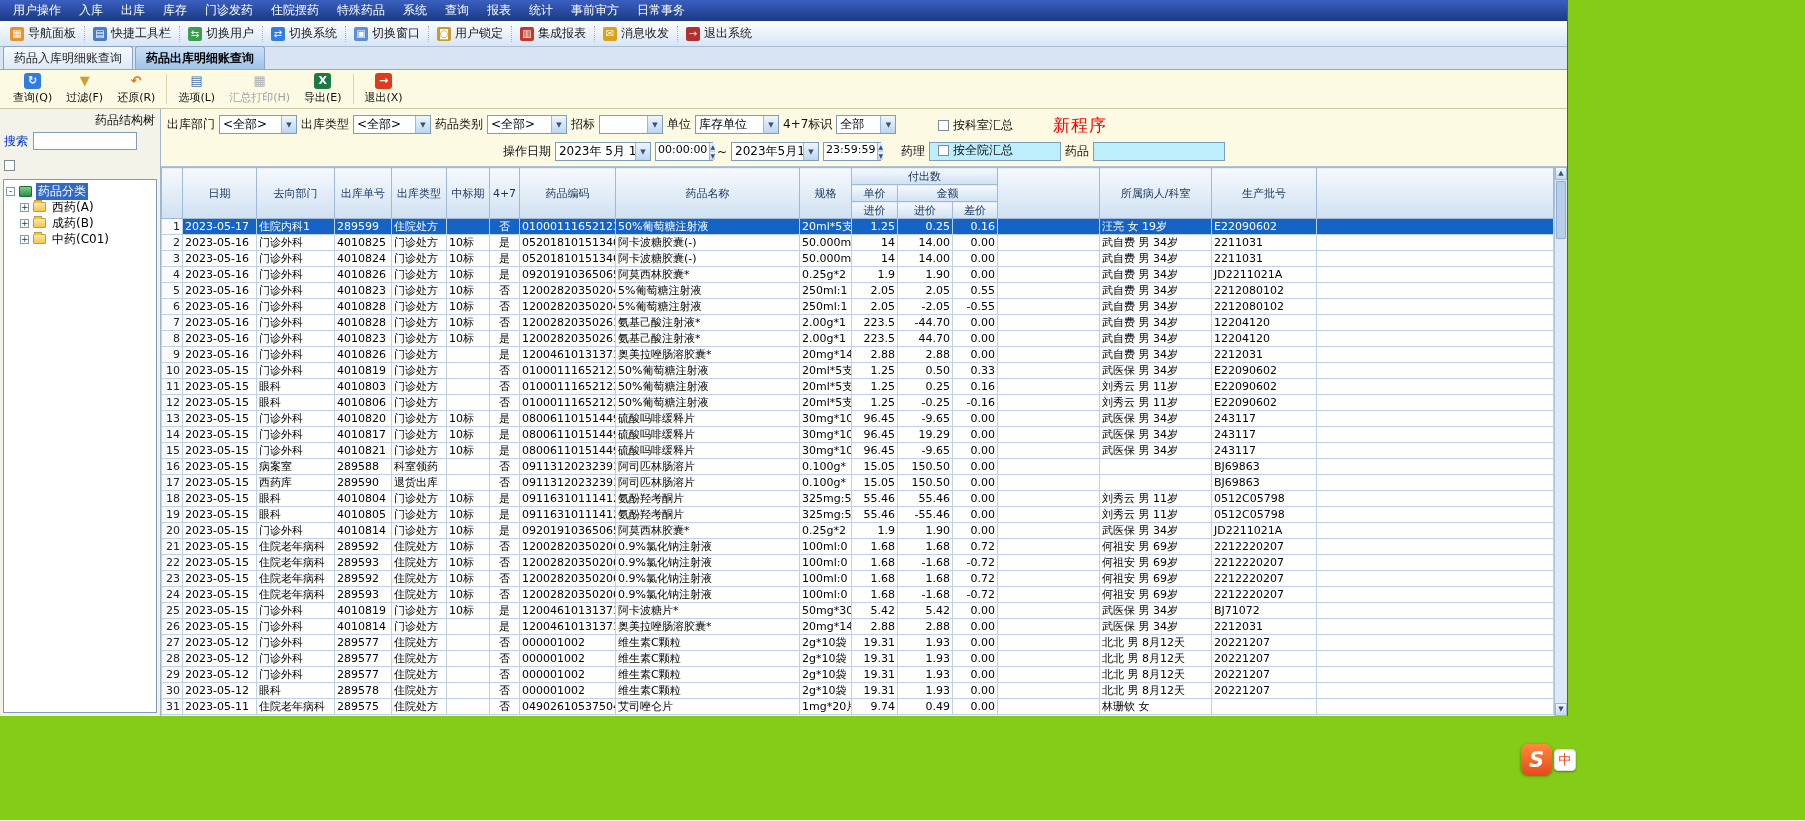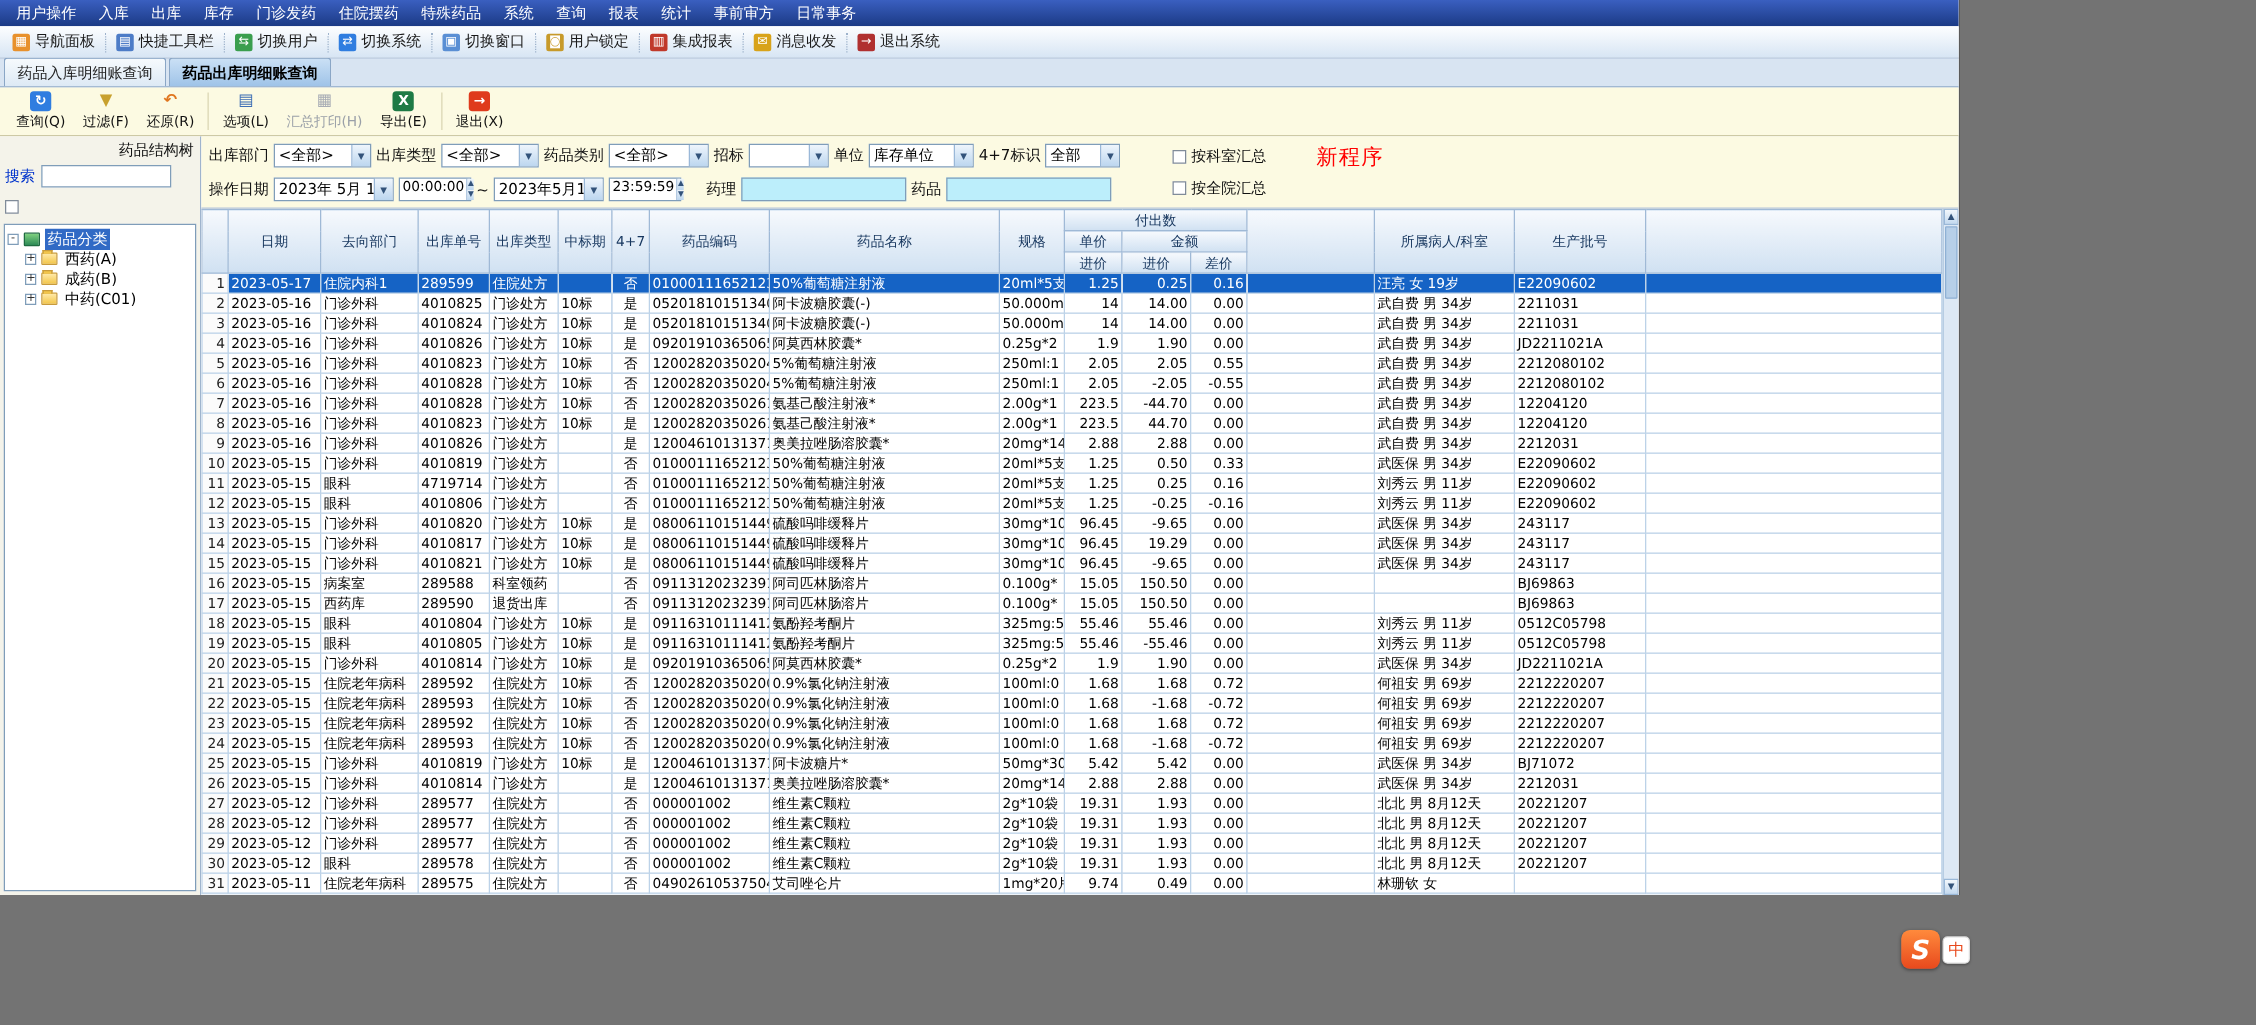--- a/index.html
+++ b/index.html
@@ -1,17 +1,17 @@
 <!DOCTYPE html>
 <html><head>
 <meta charset="utf-8">
 <style>
   * { box-sizing: border-box; }
   body { margin:0; font-family:"DejaVu Sans","Liberation Sans",sans-serif; }
-  .desktop { position:relative; width:1805px; height:820px; background:#737373; overflow:hidden; }
+  .desktop { position:relative; width:1805px; height:820px; background:#84cc16; overflow:hidden; }
   .app { position:absolute; left:0; top:0; width:1568px; height:716px; background:#fff;
          display:flex; flex-direction:column; overflow:hidden; border-right:1px solid #5a5a5a; }
 
   
   .menubar { height:21px; background:linear-gradient(#3a5fc0,#1b3a85); display:flex; align-items:center;
              padding:0 4px; flex:none; }
   .menu-item { color:#fff; font-size:12px; padding:2px 9px; white-space:nowrap; }
 
   
   .toolbar { height:26px; background:linear-gradient(#fdfeff,#d7e5f4); border-bottom:1px solid #a9bdd6;
@@ -280,21 +280,21 @@
             <span class="combo w84">
               <span class="combo-val">库存单位</span>
               <span class="combo-btn">▼</span>
             </span>
             <span class="f-label">4+7标识</span>
             <span class="combo w60">
               <span class="combo-val">全部</span>
               <span class="combo-btn">▼</span>
             </span>
           </div>
-          <div class="f-row" style="margin-top:2px;">
+          <div class="f-row" style="margin-top:2px;justify-content:center;">
             <span class="f-label">操作日期</span>
             <span class="combo w96">
               <span class="combo-val">2023年 5月 1日</span>
               <span class="combo-btn">▼</span>
             </span>
             <span class="spin">
               <span class="spin-val">00:00:00</span>
               <span class="spin-btns">
                 <span class="spin-b">▲</span>
                 <span class="spin-b">▼</span>
@@ -566,21 +566,21 @@
                     <td class="ar">0.33</td>
                     <td></td>
                     <td class="al">武医保 男 34岁</td>
                     <td class="al">E22090602</td>
                     <td></td>
                   </tr>
                   <tr>
                     <td class="c-num">11</td>
                     <td class="al">2023-05-15</td>
                     <td class="al">眼科</td>
-                    <td class="al">4719714</td>
+                    <td class="al">4010803</td>
                     <td class="al">门诊处方</td>
                     <td class="al"></td>
                     <td class="ac">否</td>
                     <td class="al">01000111652123</td>
                     <td class="al">50%葡萄糖注射液</td>
                     <td class="al">20ml*5支</td>
                     <td class="ar">1.25</td>
                     <td class="ar">0.25</td>
                     <td class="ar">0.16</td>
                     <td></td>

